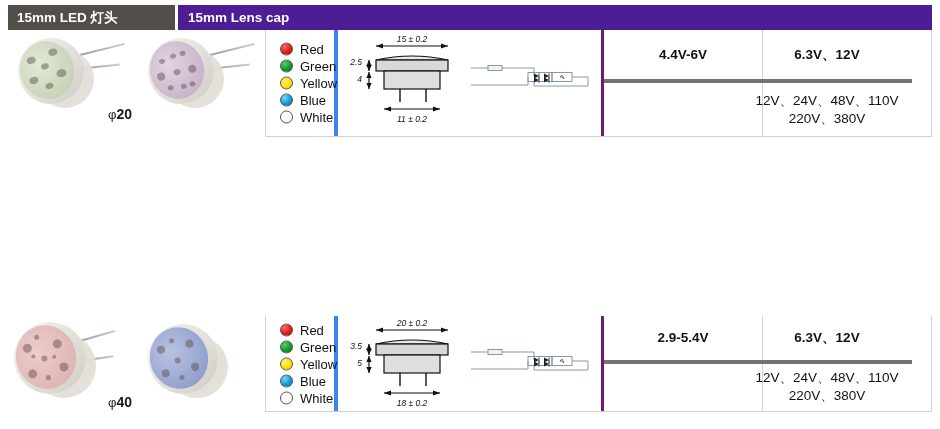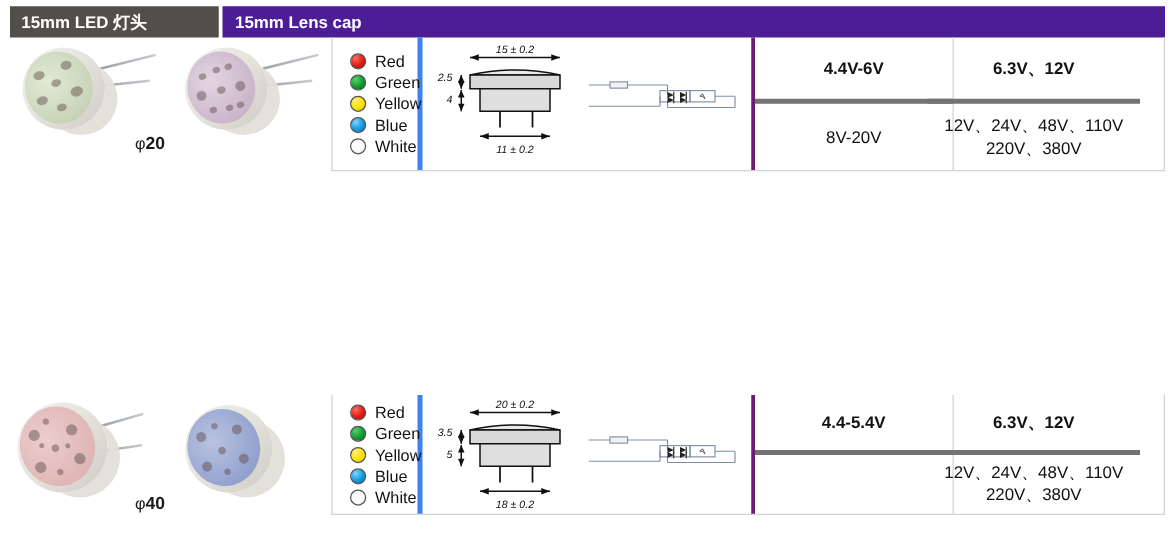--- a/index.html
+++ b/index.html
@@ -320,21 +320,20 @@
             <line x1="211" y1="47.4" x2="211" y2="52.6"></line>
           </g>
           <g stroke="#555" stroke-width="0.8" fill="none">
             <path d="M222,47 l2,-2 l2,4 l-2,-2 z"></path>
           </g>
         </svg>
       </div>
 
       <div class="col-volt">
         <div class="vcell divided">4.4V-6V</div>
-        <div class="vcell">8V-20V</div>
       </div>
 
       <div class="col-rated">
         <div class="vcell divided">
           <div>
               <span>6.3V、12V</span>
             </div>
         </div>
         <div class="vcell">
           <div>
@@ -458,21 +457,21 @@
             <line x1="201" y1="45.4" x2="201" y2="50.6"></line>
             <line x1="211" y1="45.4" x2="211" y2="50.6"></line>
           </g>
           <g stroke="#555" stroke-width="0.8" fill="none">
             <path d="M222,45 l2,-2 l2,4 l-2,-2 z"></path>
           </g>
         </svg>
       </div>
 
       <div class="col-volt">
-        <div class="vcell divided">4.4-5.4V</div>
+        <div class="vcell divided">2.9-5.4V</div>
       </div>
 
       <div class="col-rated">
         <div class="vcell divided">
           <div>
               <span>6.3V、12V</span>
             </div>
         </div>
         <div class="vcell">
           <div>

